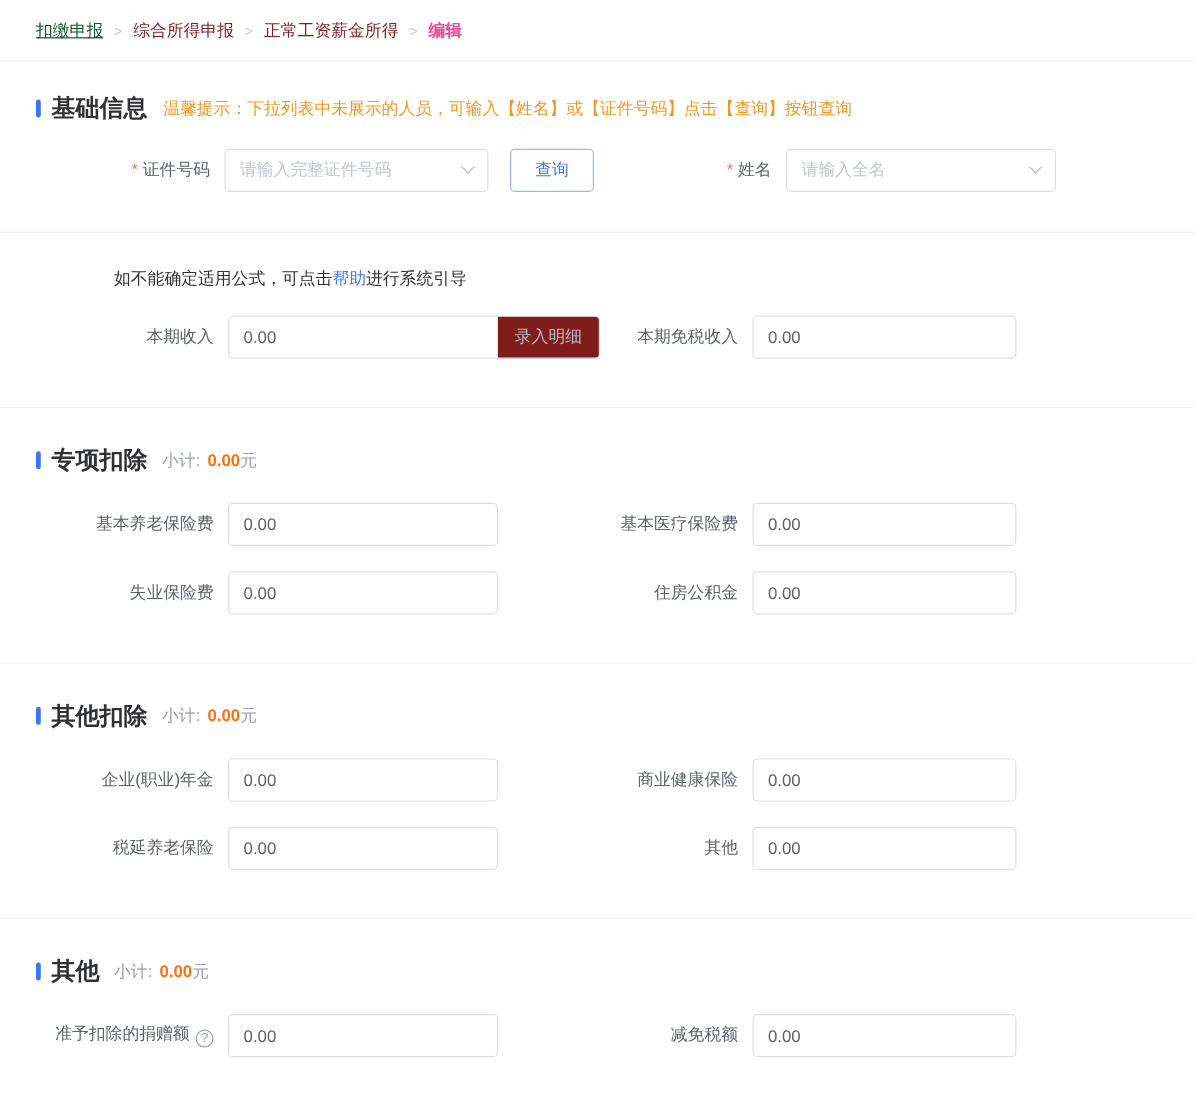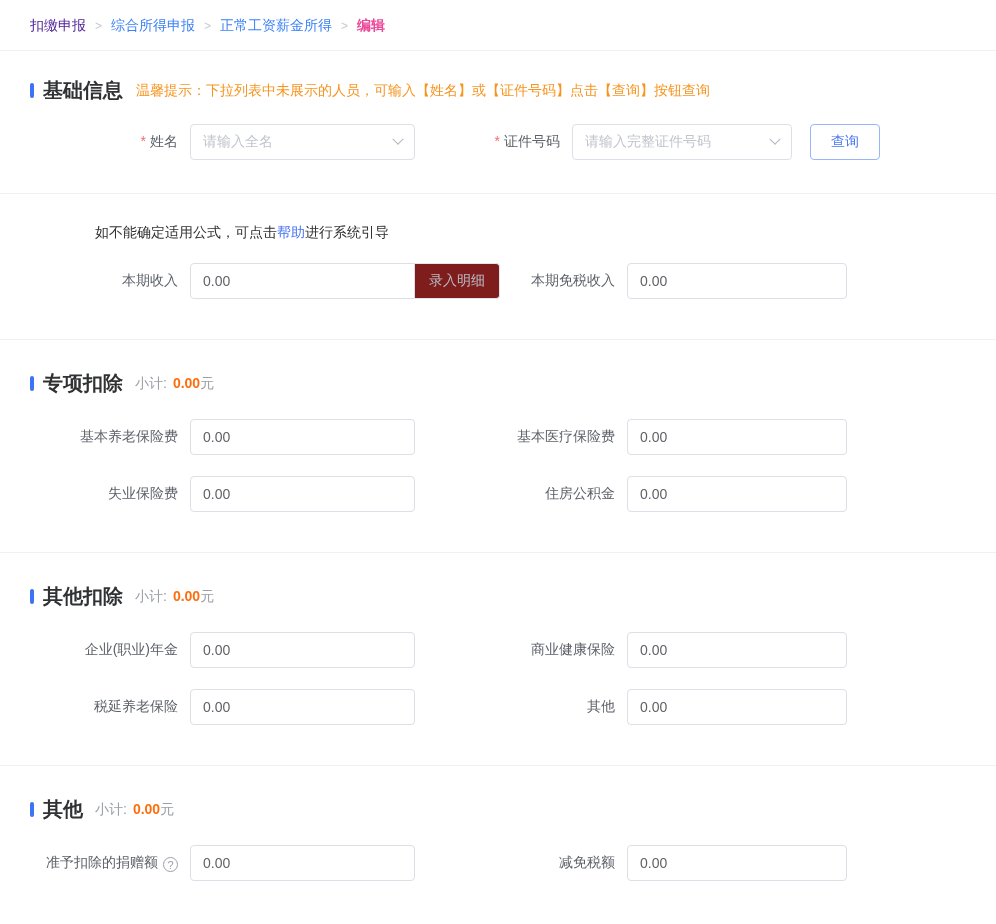--- a/index.html
+++ b/index.html
@@ -1,23 +1,23 @@
 <!DOCTYPE html>
 <html><head>
 <meta charset="utf-8">
 <style>
   * { margin:0; padding:0; box-sizing:border-box; }
   html,body { width:996px; height:924px; background:#ffffff; overflow:hidden;
     font-family:"Liberation Sans","DejaVu Sans",sans-serif; font-size:14px; color:#606266; }
 
   
   .breadcrumb { padding:17px 30px 15px; border-bottom:1px solid #eef0f3; display:flex; align-items:center; }
-  .bc-item { color:#4c1d95; }
+  .bc-item { color:#14532d;text-decoration:underline; }
   .bc-sep { color:#c6cad1; margin:0 9px; font-size:12px; }
-  .bc-link { color:#3b82f6; text-decoration:none; cursor:pointer; }
+  .bc-link { color:#7f1d1d; text-decoration:none; cursor:pointer; }
   .bc-current { color:#ec4899; font-weight:700; }
 
   
   .section { padding:30px 30px 40px; border-bottom:1px solid #eef0f3; }
   .section.s1 { padding-top:26px; padding-bottom:33px; }
   .section.s5 { border-bottom:none; padding-bottom:10px; }
   .sec-header { display:flex; align-items:center; margin-bottom:22px; }
   .s1 .sec-header { margin-bottom:20px; }
   .bar { width:4px; height:15px; background:#3d73f5; border-radius:2px; margin-right:9px; flex:none; }
   .sec-title { font-size:20px; font-weight:700; color:#303133; }
@@ -75,35 +75,35 @@
     <span class="bc-current">编辑</span>
   </nav>
 
   <section class="section s1">
     <div class="sec-header">
       <span class="bar"></span>
       <span class="sec-title">基础信息</span>
       <span class="tip">温馨提示：下拉列表中未展示的人员，可输入【姓名】或【证件号码】点击【查询】按钮查询</span>
     </div>
     <div class="row">
-      <div class="field f-left">
-        <span class="lbl"><em class="req">*</em><span>姓名</span></span>
-        <div class="select">
-          <span class="ph">请输入全名</span>
-          <span class="chev"></span>
-        </div>
-      </div>
       <div class="field f-right fr-row1">
         <span class="lbl"><em class="req">*</em><span>证件号码</span></span>
         <div class="select">
           <span class="ph">请输入完整证件号码</span>
           <span class="chev"></span>
         </div>
         <button class="btn-query">查询</button>
       </div>
+      <div class="field f-left">
+        <span class="lbl"><em class="req">*</em><span>姓名</span></span>
+        <div class="select">
+          <span class="ph">请输入全名</span>
+          <span class="chev"></span>
+        </div>
+      </div>
     </div>
   </section>
 
   <section class="section">
     <div class="row">
       <span class="hint">
         <span>如不能确定适用公式，可点击</span><a class="hint-link">帮助</a><span>进行系统引导</span>
       </span>
     </div>
     <div class="row row-income">

